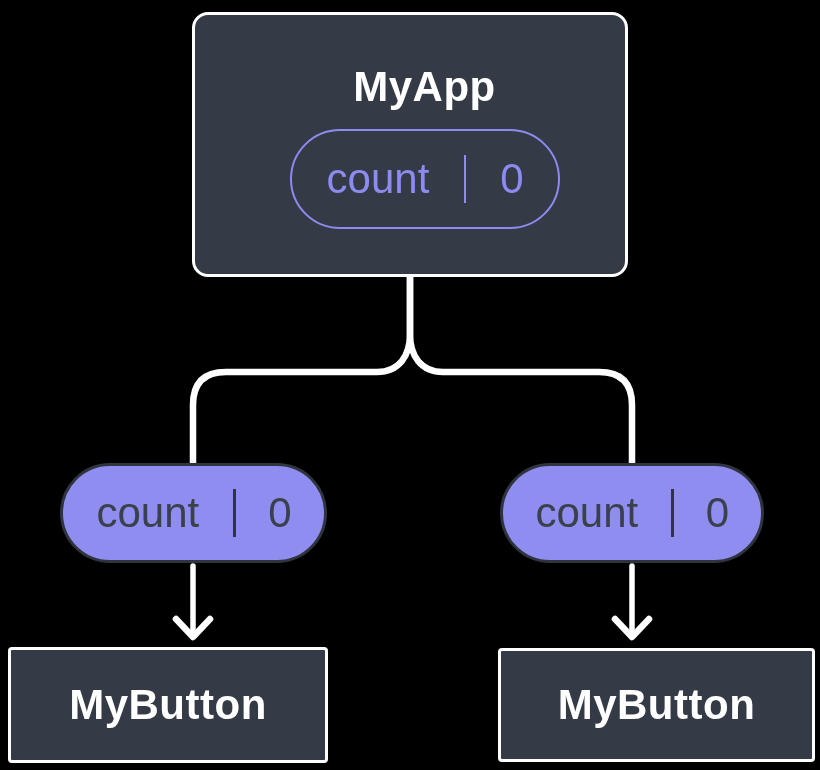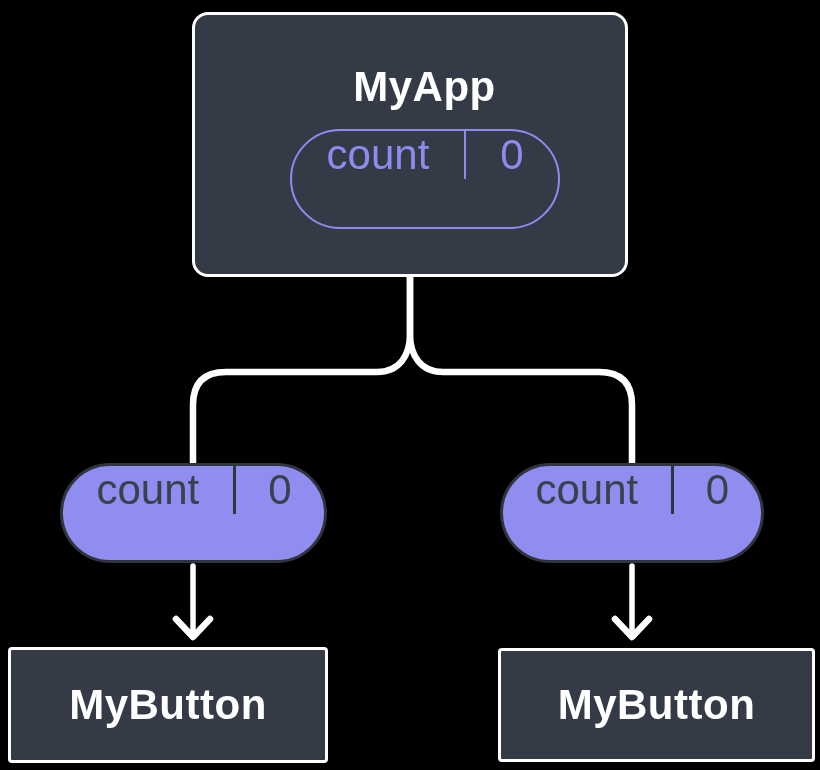--- a/index.html
+++ b/index.html
@@ -83,21 +83,21 @@
     height: 116px;
   }
   .node.btn-right {
     left: 498px;
     top: 648px;
     width: 317px;
     height: 114px;
   }
   .pill {
     display: flex;
-    align-items: flex-start;
+    align-items: center;
     height: 100px;
     border-radius: 50px;
     font-size: 42px;
     font-weight: 400;
     overflow: hidden;
   }
   .pill-name, .pill-value {
     display: flex;
     align-items: center;
     justify-content: center;

